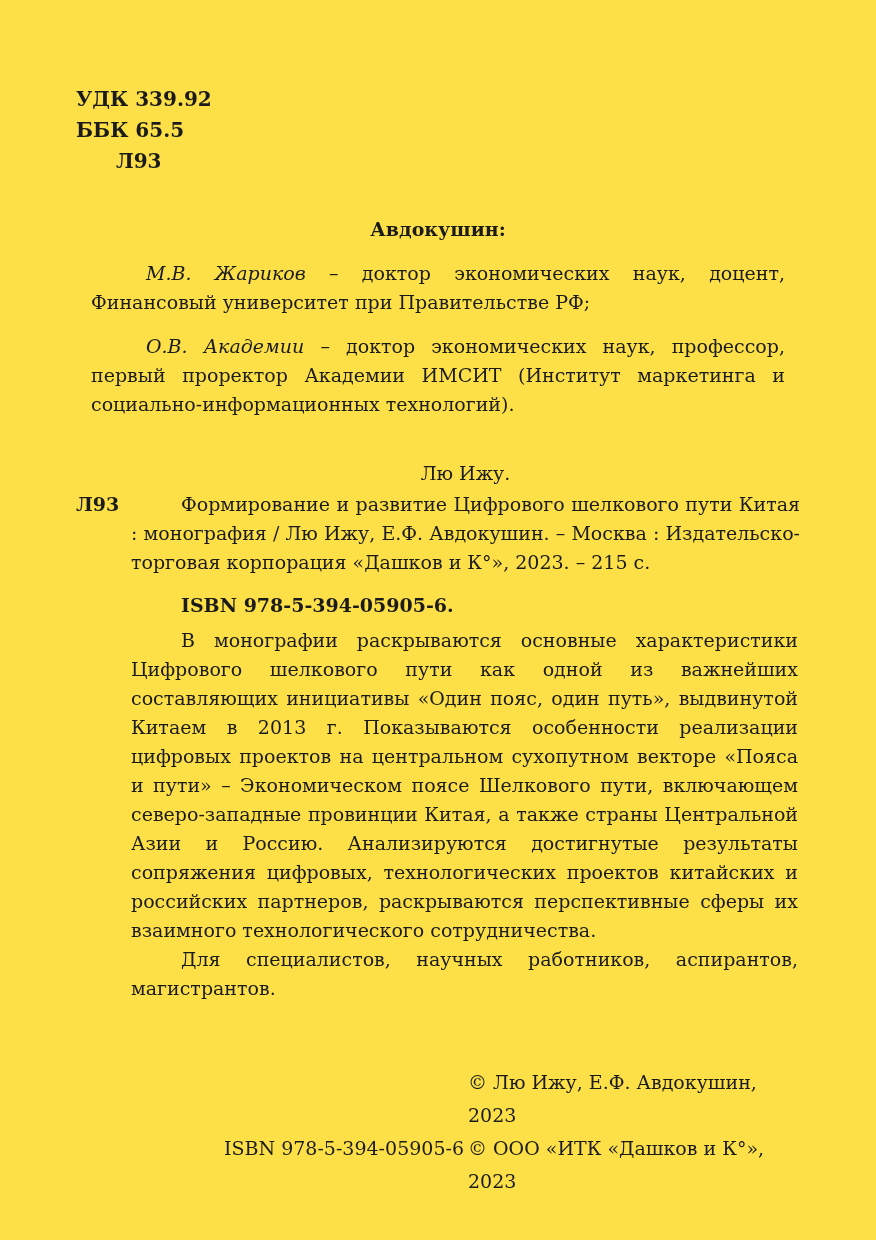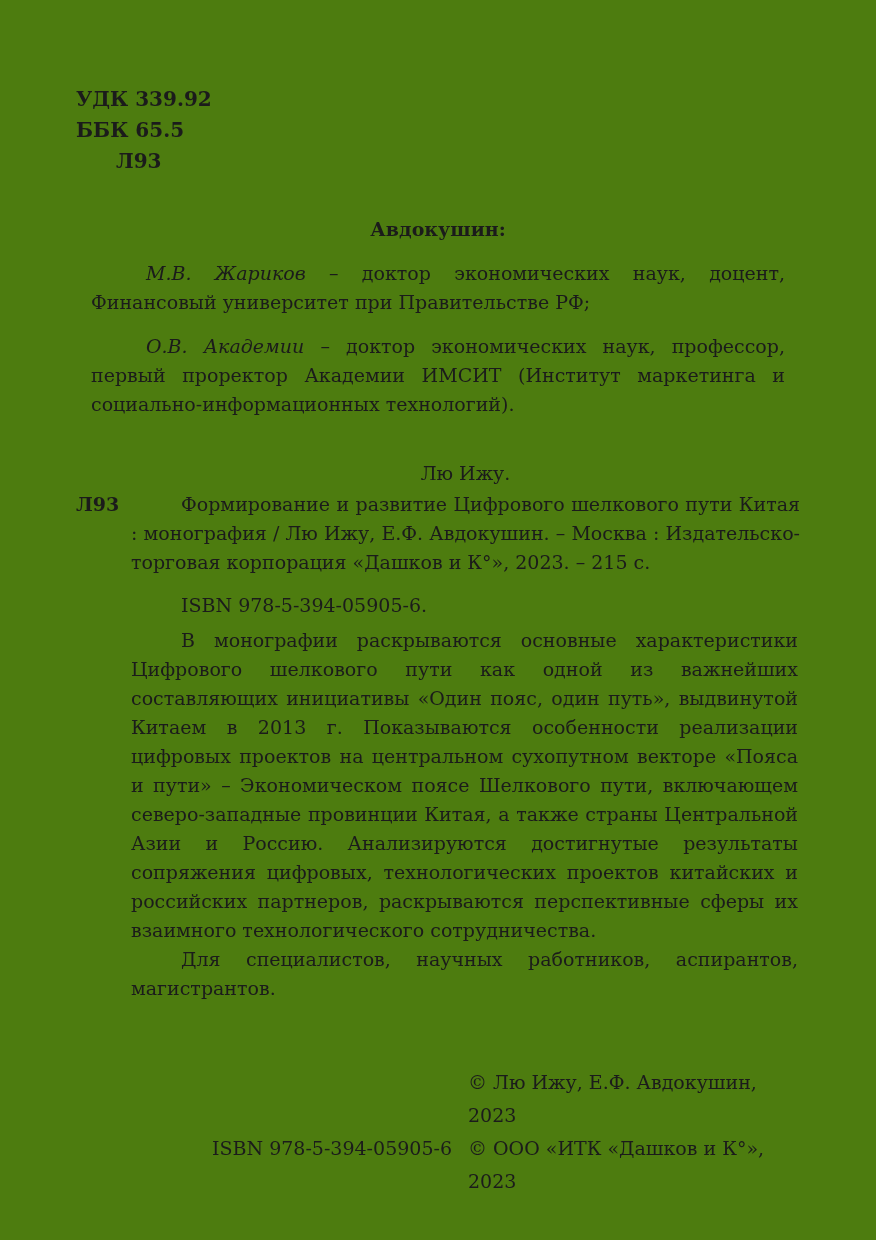--- a/index.html
+++ b/index.html
@@ -4,21 +4,21 @@
 <style>
   html, body {
     margin: 0;
     padding: 0;
     background: #ffffff;
   }
   .page {
     position: relative;
     width: 876px;
     height: 1240px;
-    background: #4d7c0f;
+    background: #fde047;
     color: #1b1b1b;
     font-family: "DejaVu Serif", "Liberation Serif", serif;
     font-size: 19px;
     line-height: 29px;
     box-sizing: border-box;
     padding: 84px 76px 0 76px;
     overflow: hidden;
   }
 
   
@@ -64,37 +64,37 @@
   .catalog-code {
     position: absolute;
     left: -55px;
     top: 0;
     font-weight: bold;
     text-indent: 0;
   }
   .isbn-line {
     margin: 14px 0 6px 55px;
     text-indent: 50px;
-    font-weight: normal;
+    font-weight: bold;
   }
   p.annotation {
     margin: 0 2px 0 55px;
     text-indent: 50px;
     text-align: justify;
   }
 
   
   .footer {
     position: absolute;
     left: 66px;
     right: 76px;
     top: 1066px;
     display: grid;
     grid-template-columns: 1fr 332px;
-    column-gap: 16px;
+    column-gap: 4px;
     line-height: 33px;
   }
   .footer .cell-left  { grid-column: 1; text-align: right; }
   .footer .cell-right { grid-column: 2; text-align: left; }
 </style>
 </head>
 <body>
 
 <div class="page">
 

